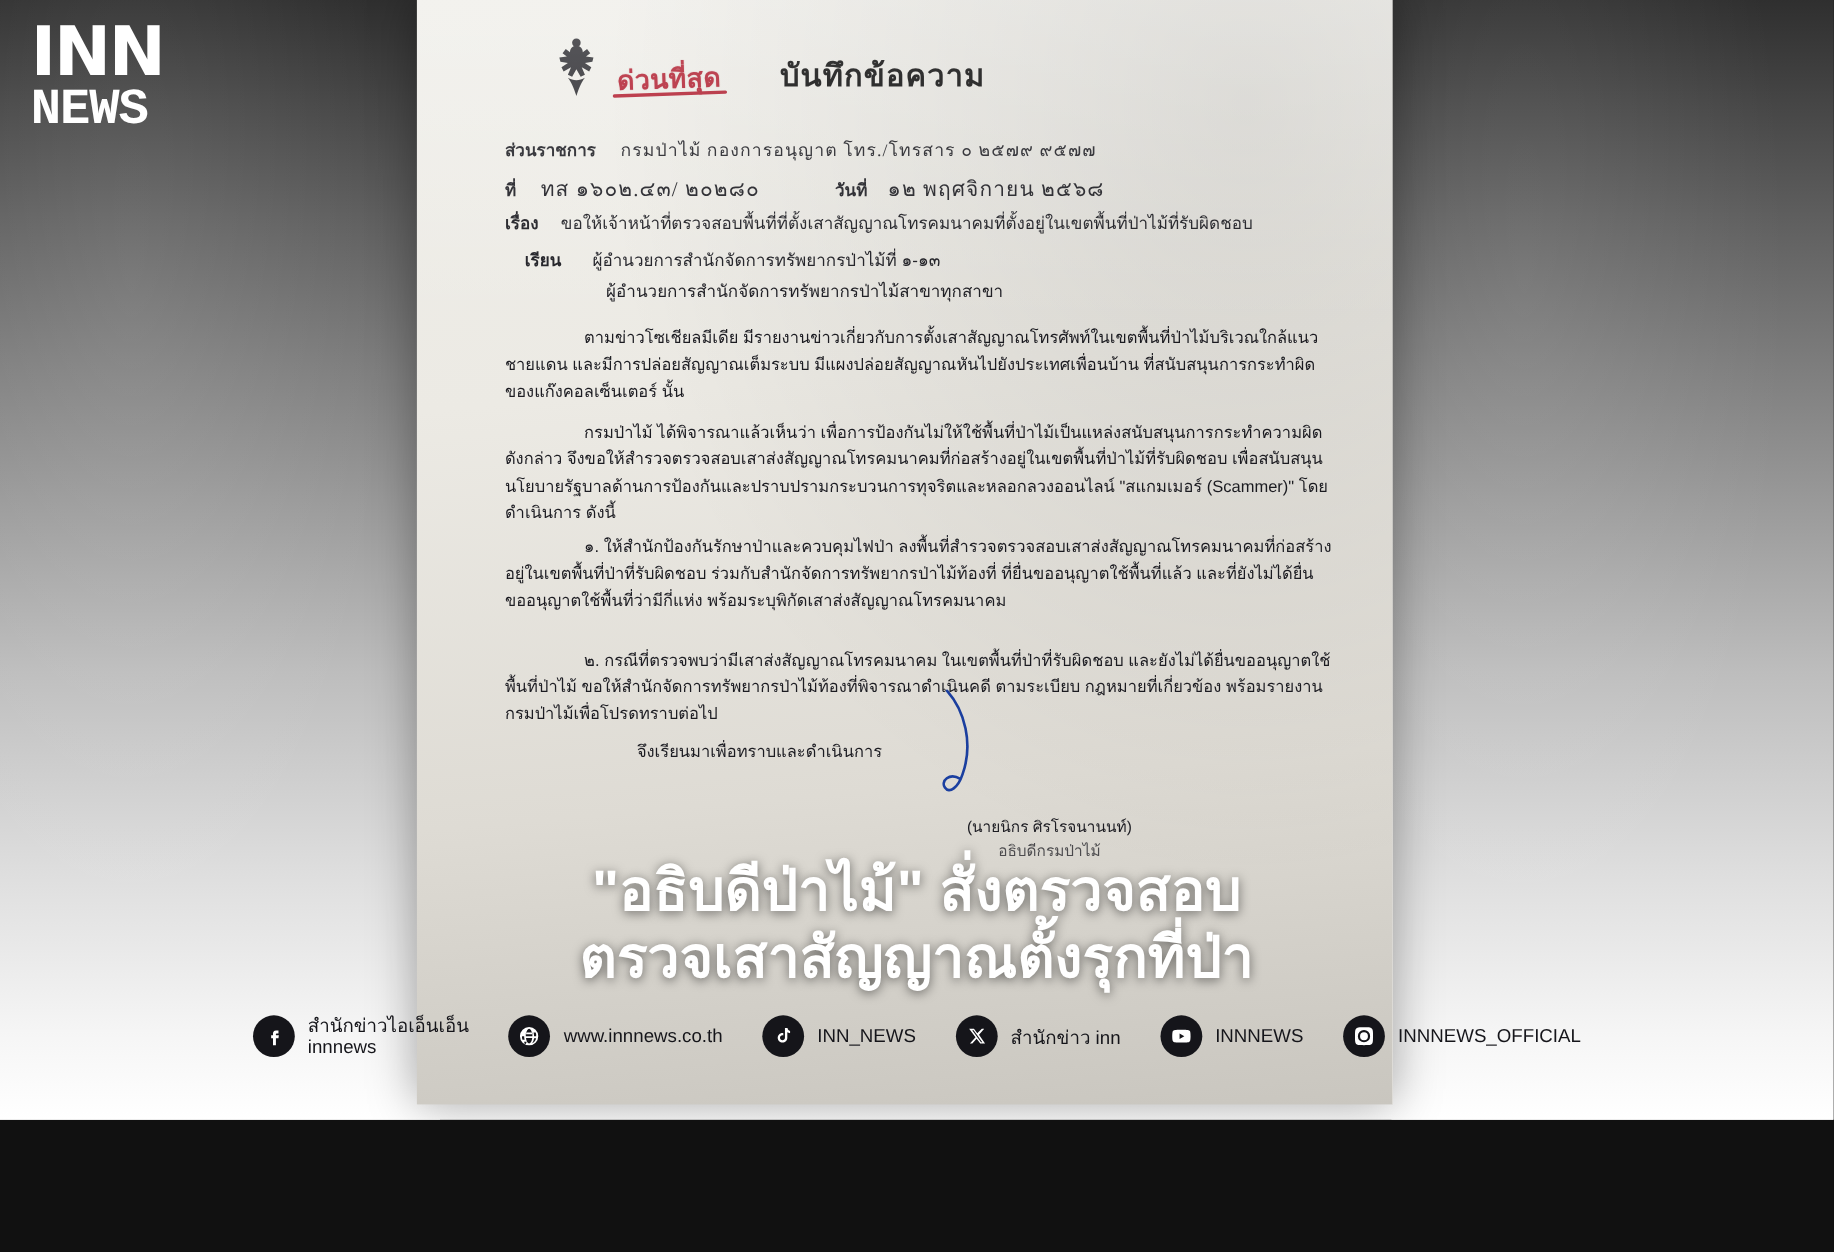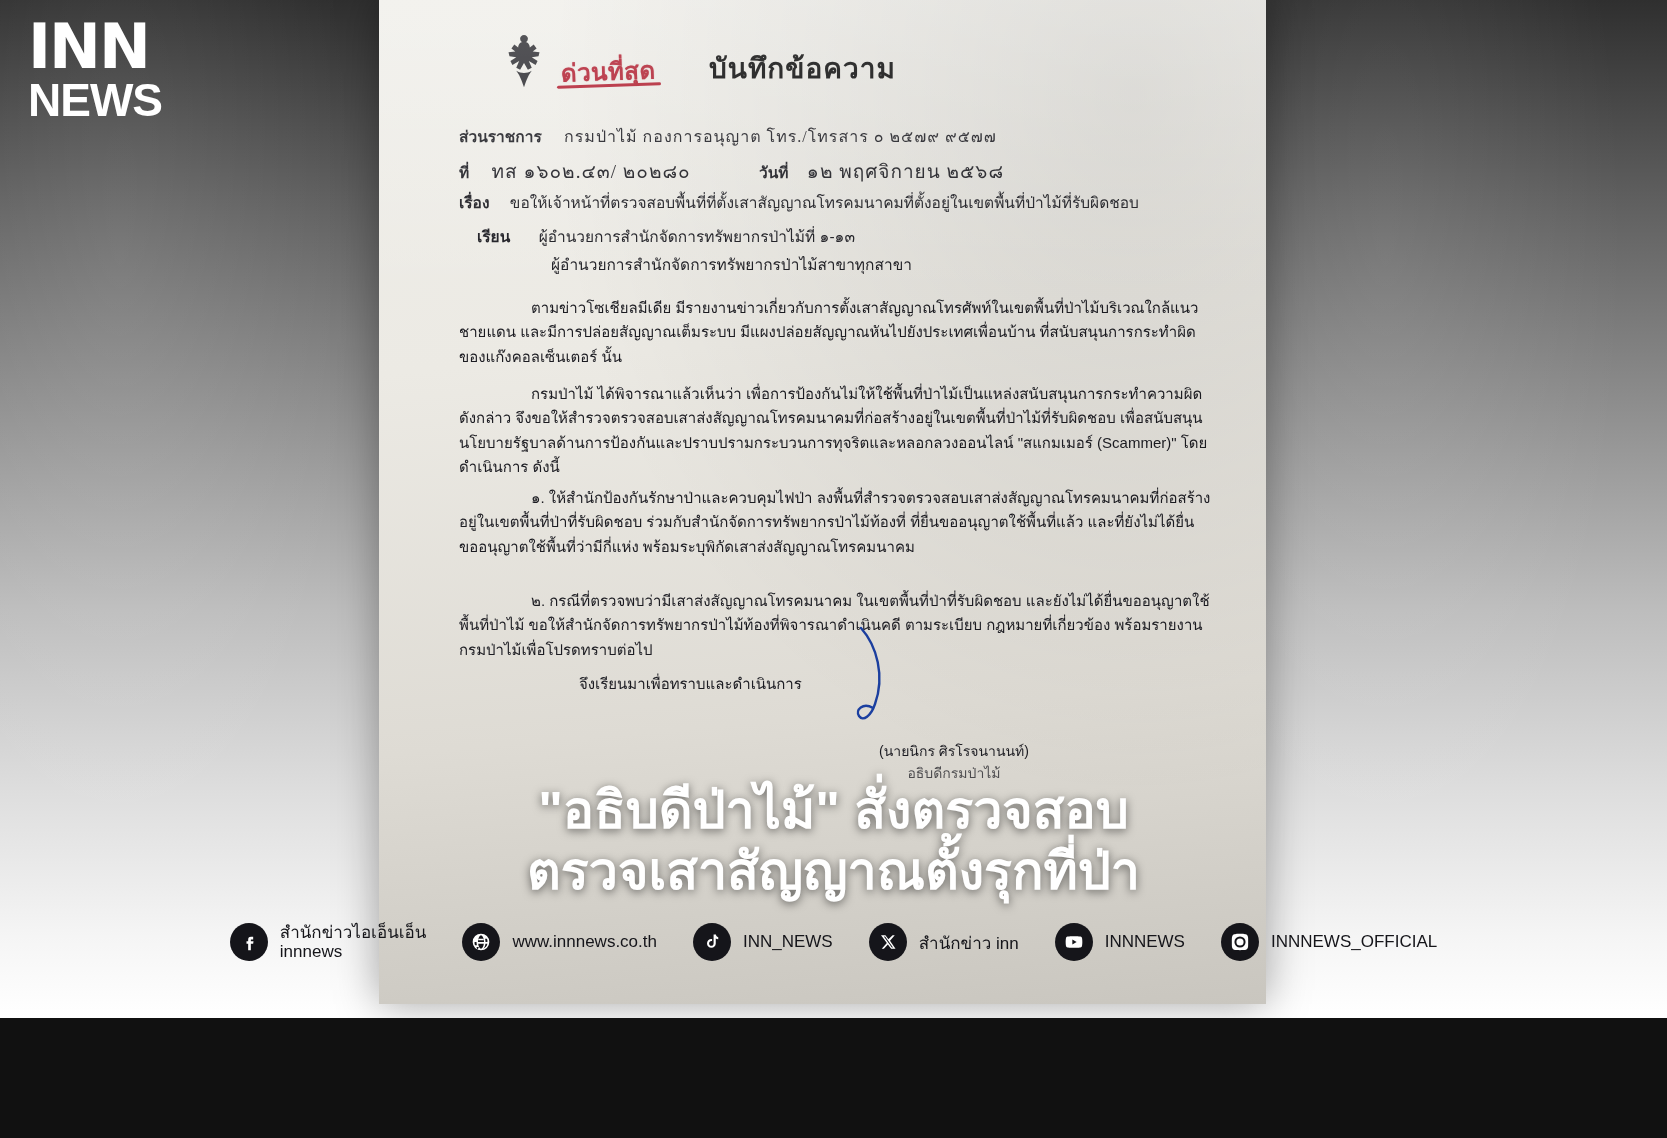--- a/index.html
+++ b/index.html
@@ -106,21 +106,21 @@
   }
   #logo .inn {
     font-size: 62px; font-weight: bold; color: #fff;
     letter-spacing: -2px; line-height: .95;
     font-family: "DejaVu Sans", sans-serif;
   }
   #logo .news {
     font-size: 46px; font-weight: bold; color: #fff;
     letter-spacing: -1px; line-height: 1;
     background: transparent;
-    font-family: Liberation Sans, sans-serif;
+    font-family: Liberation Mono, monospace;
   }
   #logo .bar {
     position: absolute; left: 0; top: 74px; width: 140px; height: 4px; background: #fff; opacity: 0;
   }
 
   
   #headline {
     position: absolute;
     left: 0; right: 0; top: 780px;
     text-align: center;

